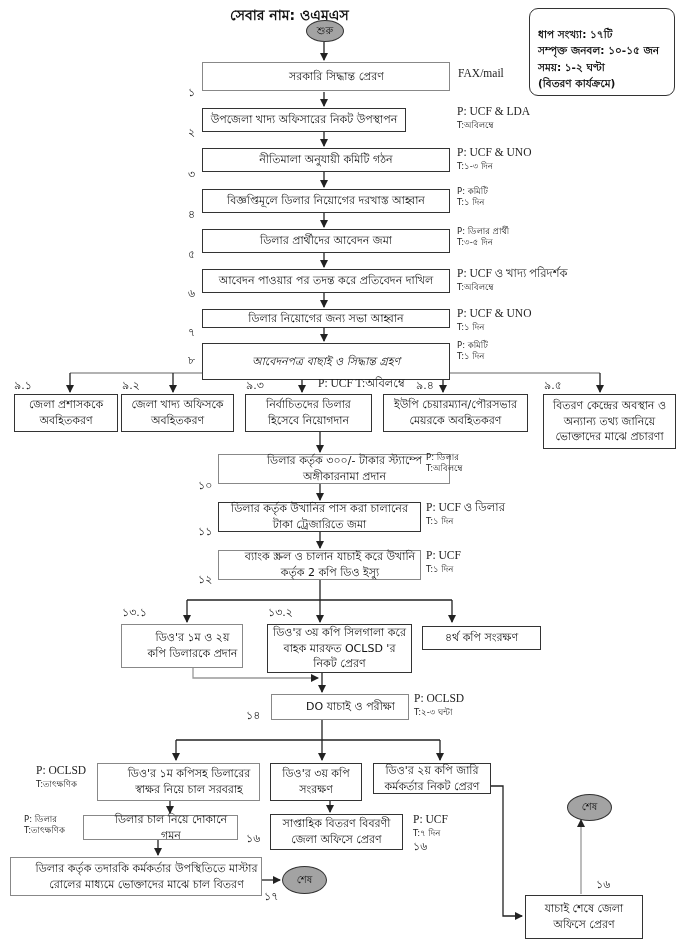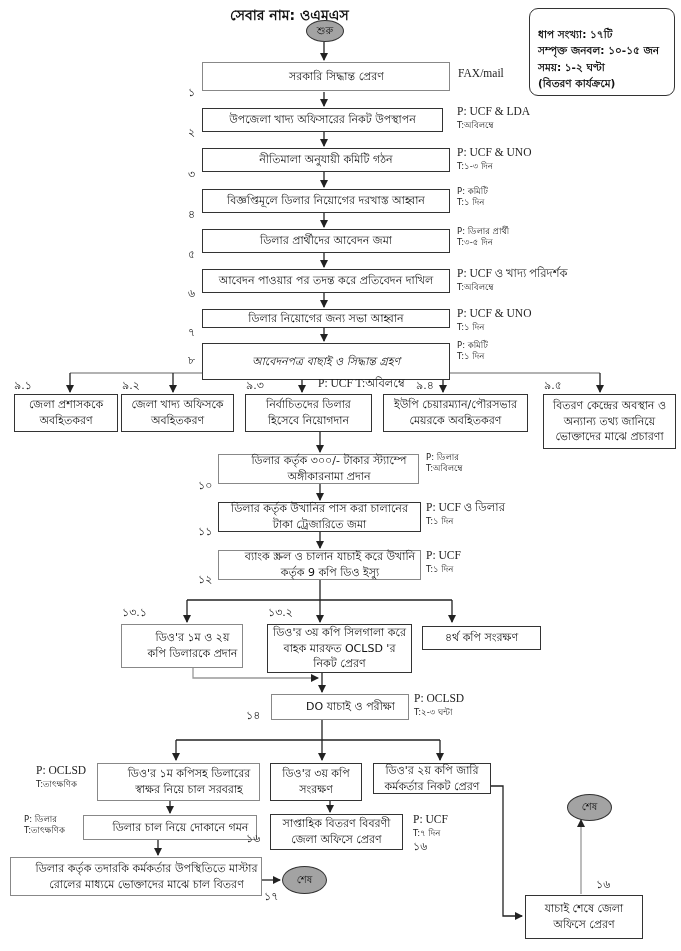--- a/index.html
+++ b/index.html
@@ -76,21 +76,21 @@
   <div>সময়: ১-২ ঘণ্টা</div>
   <div>(বিতরণ কার্যক্রমে)</div>
 </div>
 
 <div class="oval" style="left:306px;top:20px;width:38px;height:22px;">শুরু</div>
 
 <div class="box gray" style="left:202px;top:62px;width:248px;height:29px;">সরকারি সিদ্ধান্ত প্রেরণ</div>
 <div class="num" style="left:188px;top:84px;">১</div>
 <div class="meta" style="left:458px;top:66px;">FAX/mail</div>
 
-<div class="box" style="left:202px;top:108px;width:241px;height:24px;">উপজেলা খাদ্য অফিসারের নিকট উপস্থাপন</div>
+<div class="box" style="left:202px;top:108px;width:204px;height:24px;">উপজেলা খাদ্য অফিসারের নিকট উপস্থাপন</div>
 <div class="num" style="left:188px;top:124px;">২</div>
 <div class="meta" style="left:457px;top:104px;">
     <div>P: UCF &amp; LDA</div>
     <div class="sm">T:অবিলম্বে</div>
   </div>
 
 <div class="box" style="left:202px;top:148px;width:248px;height:24px;">নীতিমালা অনুযায়ী কমিটি গঠন</div>
 <div class="num" style="left:188px;top:166px;">৩</div>
 <div class="meta" style="left:457px;top:145px;">
     <div>P: UCF &amp; UNO</div>
@@ -137,35 +137,35 @@
 <div class="box" style="left:14px;top:394px;width:104px;height:38px;">জেলা প্রশাসককে অবহিতকরণ</div>
 <div class="num" style="left:122px;top:377px;">৯.২</div>
 <div class="box" style="left:121px;top:394px;width:113px;height:38px;">জেলা খাদ্য অফিসকে অবহিতকরণ</div>
 <div class="num" style="left:246px;top:377px;">৯.৩</div>
 <div class="box" style="left:245px;top:394px;width:127px;height:38px;">নির্বাচিতদের ডিলার হিসেবে নিয়োগদান</div>
 <div class="num" style="left:416px;top:377px;">৯.৪</div>
 <div class="box" style="left:383px;top:394px;width:145px;height:38px;">ইউপি চেয়ারম্যান/পৌরসভার মেয়রকে অবহিতকরণ</div>
 <div class="num" style="left:544px;top:377px;">৯.৫</div>
 <div class="box" style="left:543px;top:394px;width:133px;height:55px;">বিতরণ কেন্দ্রের অবস্থান ও অন্যান্য তথ্য জানিয়ে ভোক্তাদের মাঝে প্রচারণা</div>
 
-<div class="box gray" style="left:218px;top:454px;width:201px;height:30px;">ডিলার কর্তৃক ৩০০/- টাকার স্ট্যাম্পে অঙ্গীকারনামা প্রদান</div>
+<div class="box gray" style="left:218px;top:454px;width:232px;height:30px;">ডিলার কর্তৃক ৩০০/- টাকার স্ট্যাম্পে অঙ্গীকারনামা প্রদান</div>
 <div class="num" style="left:198px;top:477px;">১০</div>
 <div class="meta" style="left:426px;top:452px;">
     <div class="sm">P: ডিলার</div>
     <div class="sm">T:অবিলম্বে</div>
   </div>
 
 <div class="box" style="left:218px;top:502px;width:203px;height:30px;">ডিলার কর্তৃক উখানির পাস করা চালানের টাকা ট্রেজারিতে জমা</div>
 <div class="num" style="left:198px;top:523px;">১১</div>
 <div class="meta" style="left:426px;top:500px;">
     <div>P: UCF ও ডিলার</div>
     <div class="sm">T:১ দিন</div>
   </div>
 
-<div class="box gray" style="left:218px;top:550px;width:203px;height:30px;">ব্যাংক স্ক্রল ও চালান যাচাই করে উখানি কর্তৃক 9 কপি ডিও ইস্যু</div>
+<div class="box gray" style="left:218px;top:550px;width:203px;height:30px;">ব্যাংক স্ক্রল ও চালান যাচাই করে উখানি কর্তৃক 2 কপি ডিও ইস্যু</div>
 <div class="num" style="left:198px;top:571px;">১২</div>
 <div class="meta" style="left:426px;top:548px;">
     <div>P: UCF</div>
     <div class="sm">T:১ দিন</div>
   </div>
 
 <div class="num" style="left:122px;top:604px;">১৩.১</div>
 <div class="box gray" style="left:121px;top:624px;width:122px;height:44px;">ডিও'র ১ম ও ২য় কপি ডিলারকে প্রদান</div>
 <div class="num" style="left:268px;top:604px;">১৩.২</div>
 <div class="box" style="left:267px;top:624px;width:145px;height:49px;">ডিও'র ৩য় কপি সিলগালা করে বাহক মারফত OCLSD 'র নিকট প্রেরণ</div>
@@ -183,21 +183,21 @@
 <div class="box gray" style="left:97px;top:763px;width:163px;height:38px;">ডিও'র ১ম কপিসহ ডিলারের স্বাক্ষর নিয়ে চাল সরবরাহ</div>
 <div class="meta" style="left:36px;top:763px;">
     <div>P: OCLSD</div>
     <div class="sm">T:তাৎক্ষণিক</div>
   </div>
 <div class="num" style="left:332px;top:764px;">১৫.২</div>
 <div class="box" style="left:270px;top:763px;width:92px;height:38px;">ডিও'র ৩য় কপি সংরক্ষণ</div>
 <div class="num" style="left:402px;top:764px;">১৫.৩</div>
 <div class="box" style="left:373px;top:763px;width:118px;height:31px;">ডিও'র ২য় কপি জারি কর্মকর্তার নিকট প্রেরণ</div>
 
-<div class="box gray" style="left:83px;top:815px;width:174px;height:25px;">ডিলার চাল নিয়ে দোকানে গমন</div>
+<div class="box gray" style="left:83px;top:815px;width:155px;height:25px;">ডিলার চাল নিয়ে দোকানে গমন</div>
 <div class="num" style="left:246px;top:830px;">১৬</div>
 <div class="meta" style="left:24px;top:814px;">
     <div class="sm">P: ডিলার</div>
     <div class="sm">T:তাৎক্ষণিক</div>
   </div>
 
 <div class="box" style="left:270px;top:814px;width:133px;height:36px;">সাপ্তাহিক বিতরণ বিবরণী জেলা অফিসে প্রেরণ</div>
 <div class="meta" style="left:413px;top:812px;">
     <div>P: UCF</div>
     <div class="sm">T:৭ দিন</div>

